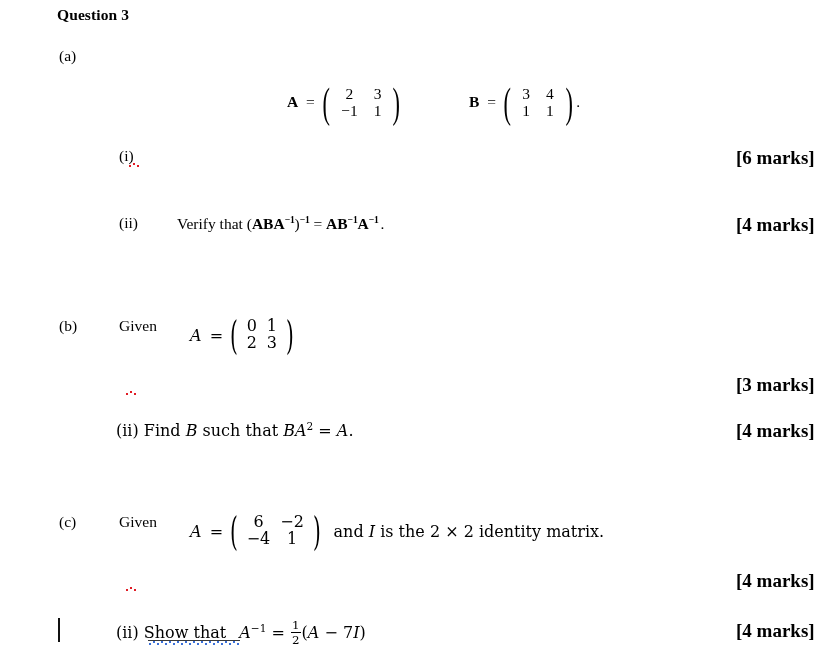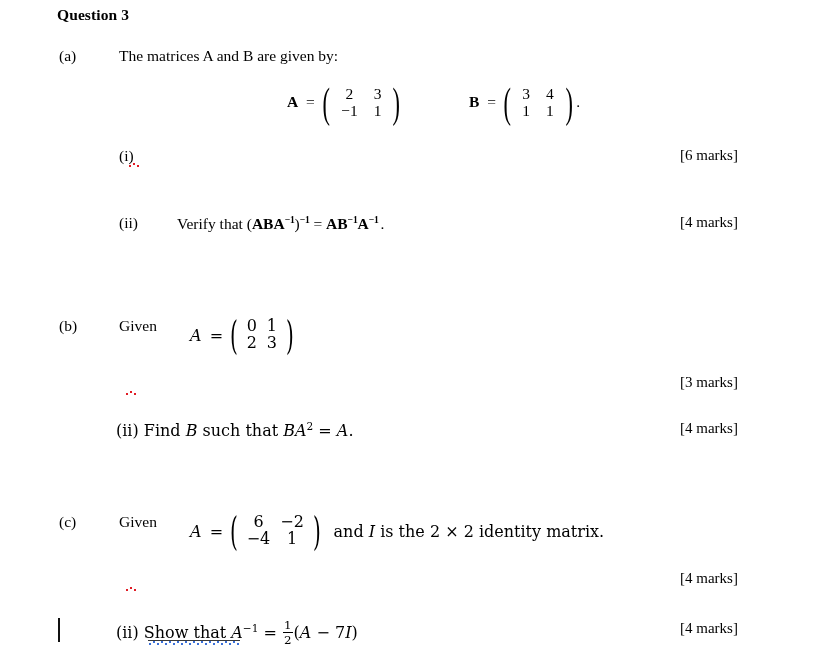--- a/index.html
+++ b/index.html
@@ -32,22 +32,23 @@
 
   
   .part-label { font-size: 15.5px; }
   .body-text  { font-size: 15.5px; }
 
   
   .sub-label { font-size: 15.5px; }
 
   
   .marks {
-    font-size: 15px;
-    left: 680px;
+    font-size: 19px;
+    left: 736px;
+    font-weight: bold;
   }
 
   
   .wmath { font-size: 15.5px; font-family: "Liberation Serif", serif; }
   .bm { font-weight: bold; }
   sup.inv {
     font-size: 0.62em;
     vertical-align: super;
     font-weight: bold;
     letter-spacing: -0.2px;
@@ -167,21 +168,20 @@
 </style>
 </head>
 <body>
 
 <div class="page">
 
   <div class="abs q-title">Question 3</div>
 
   <div class="abs part-label" style="left:59px; top:47px;">(a)</div>
 
-  <div class="abs body-text" style="left:119px; top:47px;">The matrices A and B are given by:</div>
 
   <div class="abs wmath" style="left:287px; top:82px;">
     <span class="bm">A</span>
     <span style="margin:0 4px;">=</span><span class="matrix matrix-word">
       <span class="paren">(</span>
       <span class="mgrid">
         <span>2</span>
         <span>3</span>
         <span>−1</span>
         <span>1</span>
@@ -276,21 +276,21 @@
 
   <div class="squiggle-red" style="left:125px; top:587px; width:12px;"></div>
 
   <div class="abs marks" style="top:570px;">[4 marks]</div>
 
   <div class="change-bar" style="left:58px; top:618px; height:24px;"></div>
 
   <div class="abs lmath" style="left:116px; top:620px;">
     <span>(ii)</span>
     <span>Show that</span>
-    <span style=""><i class="mvar">A</i><sup class="pwn">−1</sup> <span>=</span> <span class="frac">
+    <span style="margin-left:8px;"><i class="mvar">A</i><sup class="pwn">−1</sup> <span>=</span> <span class="frac">
           <span class="num">1</span>
           <span class="bar"></span>
           <span class="den">2</span>
         </span><span>(</span><i class="mvar">A</i> <span>−</span> <span>7</span><i class="mvar">I</i><span>)</span></span>
   </div>
   <div class="underline-solid" style="left:148px; top:640px; width:92px;"></div>
   <div class="squiggle-blue" style="left:148px; top:641px; width:92px;"></div>
 
   <div class="abs marks" style="top:620px;">[4 marks]</div>
 

